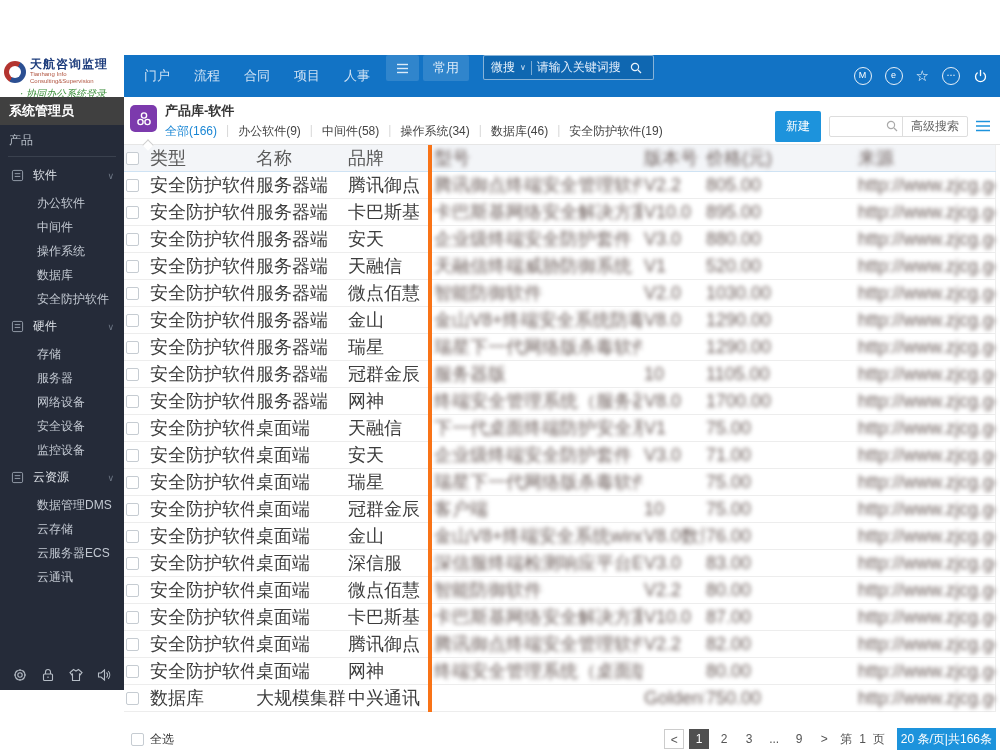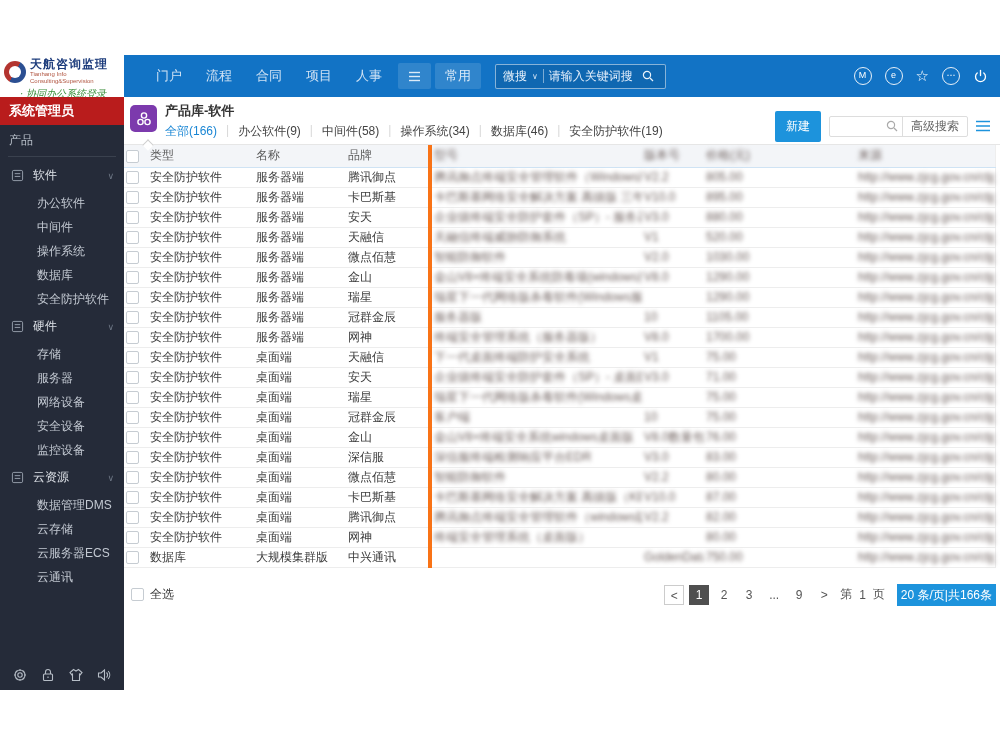--- a/index.html
+++ b/index.html
@@ -10,40 +10,40 @@
   
   .topbar{display:flex;height:42px;}
   .logo-area{width:124px;background:#fff;box-sizing:border-box;padding:3px 0 0 4px;}
   .logo-row{display:flex;align-items:center;gap:4px;}
   .logo-mark{width:22px;height:22px;border-radius:50%;position:relative;flex:0 0 auto;margin-top:1px;
       background:conic-gradient(from 210deg,#b3342f 0 50%,#2b4f92 50% 100%);}
   .logo-mark::after{content:"";position:absolute;inset:5px;background:#fff;border-radius:50%;}
   .logo-title{font-size:12px;font-weight:bold;color:#1d3c7c;letter-spacing:1px;line-height:13px;}
   .logo-sub{font-size:6px;color:#b05540;filter:blur(.4px);line-height:7px;}
   .logo-login{font-size:10px;color:#3a8f3a;margin:2px 0 0 16px;font-style:italic;}
-  .navbar{flex:1;background:#1273c5;display:flex;align-items:center;padding-left:20px;}
+  .navbar{flex:1;background:#1273c5;display:flex;padding-left:8px;}
   .nav-items{display:flex;height:100%;}
   .nav-item{color:#cfe2f4;font-size:13px;line-height:42px;padding:0 12px;cursor:pointer;}
   .nav-btn{color:#dcebf8;font-size:13px;line-height:26px;height:26px;padding:0 10px;margin-left:4px;
       background:rgba(255,255,255,.13);border-radius:2px;display:flex;align-items:center;font-family:Liberation Serif, serif;}
   .nav-search{height:25px;box-sizing:border-box;margin-left:14px;border:1px solid rgba(255,255,255,.5);
       background:rgba(6,48,88,.18);border-radius:2px;display:flex;align-items:center;
       padding:0 7px;gap:5px;color:#e8f2fb;font-size:12px;}
   .nav-search .caret{font-size:8px;color:#cfe2f4;}
   .nav-search .vsep{width:1px;height:14px;background:rgba(255,255,255,.45);}
   .nav-search .ph{color:#e3eefb;}
   .nav-icons{margin-left:auto;display:flex;align-items:center;gap:13px;margin-right:12px;color:#fff;}
   .cicon{width:16px;height:16px;border:1px solid #e8f0f8;border-radius:50%;font-size:9px;
       line-height:15px;text-align:center;color:#fff;}
   .staricon{font-size:15px;line-height:16px;}
 
   
   .body{display:flex;height:593px;}
   .sidebar{width:124px;background:#252b39;position:relative;flex:0 0 auto;}
-  .role{background:#b91c1c;color:#fff;font-size:13px;font-weight:bold;height:28px;line-height:28px;padding-left:9px;}
+  .role{background:#404040;color:#fff;font-size:13px;font-weight:bold;height:28px;line-height:28px;padding-left:9px;}
   .section{color:#b9c0ca;font-size:12px;height:31px;line-height:31px;padding-left:9px;}
   .sdivider{border-top:1px solid #3a414e;margin:0 8px 3px 8px;}
   .sgroup{height:31px;display:flex;align-items:center;padding-left:11px;gap:9px;color:#dde1e7;font-size:12px;cursor:pointer;}
   .sgroup .chev{margin-left:auto;margin-right:10px;color:#6f7886;font-size:9px;}
   .sitem{height:24px;line-height:24px;padding-left:37px;color:#c3c9d2;font-size:12px;cursor:pointer;}
   .side-bottom{position:absolute;bottom:7px;left:0;right:0;display:flex;justify-content:space-evenly;align-items:center;}
 
   
   .main{flex:1;display:flex;flex-direction:column;background:#fff;min-width:0;}
   .main-head{display:flex;padding:5px 10px 0 6px;}
@@ -60,21 +60,21 @@
   .search-box{height:21px;box-sizing:border-box;border:1px solid #ddd;display:flex;align-items:center;border-radius:2px;background:#fff;}
   .sb-input{width:52px;height:100%;}
   .search-box .adv{border-left:1px solid #ddd;padding:0 8px;font-size:12px;color:#666;line-height:19px;cursor:pointer;}
   .mag{margin:0 4px;}
   .list-icon{cursor:pointer;display:flex;align-items:center;}
 
   .tab-divider{position:relative;border-top:1px solid #e6e6e6;margin-top:4px;}
   .notch{position:absolute;left:20px;top:-4.5px;width:7px;height:7px;background:#fff;
       border-left:1px solid #cfcfcf;border-top:1px solid #cfcfcf;transform:rotate(45deg);}
 
-  table{width:calc(100% - 4px);border-collapse:collapse;table-layout:fixed;font-size:12px;color:#3d3d3d;
+  table{width:calc(100% - 4px);border-collapse:collapse;table-layout:fixed;font-size:18px;color:#3d3d3d;
       border-right:1px solid #eee;}
   thead tr{height:22px;background:#f3f5f8;border-bottom:1px solid #cfe3f4;}
   th{font-weight:normal;color:#5a5a5a;text-align:left;padding-left:2px;overflow:hidden;white-space:nowrap;}
   tbody tr{height:20px;border-bottom:1px solid #ededed;}
   td{padding-left:2px;overflow:hidden;white-space:nowrap;}
   .col-brand{border-right:4px solid #f97316;font-family:Liberation Mono, monospace;}
   .cb{display:inline-block;width:11px;height:11px;border:1px solid #c6ccd2;border-radius:2px;background:#fff;
       vertical-align:middle;cursor:pointer;}
   .blur{filter:blur(2px);color:#6d5f5c;}
 

